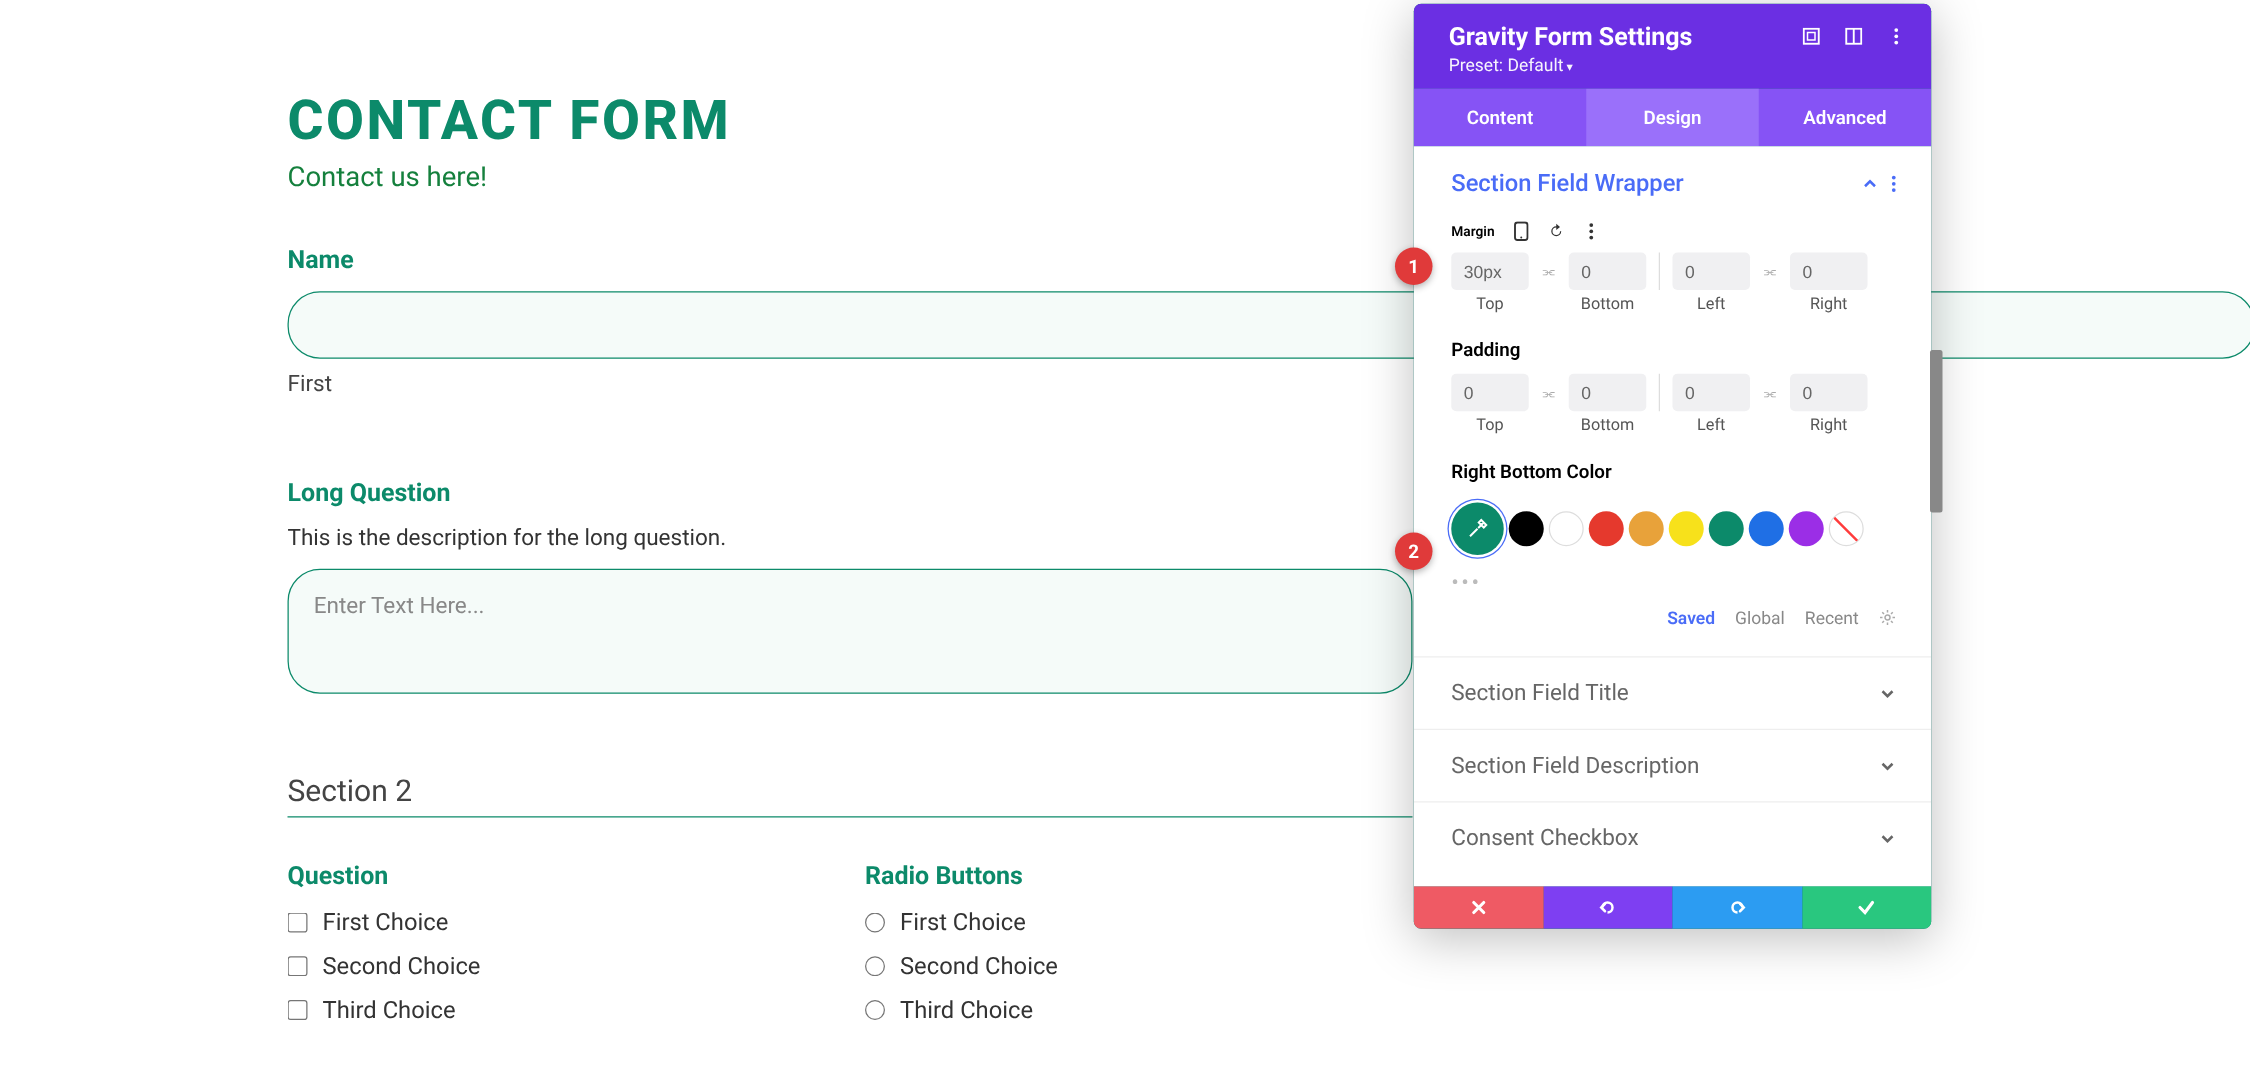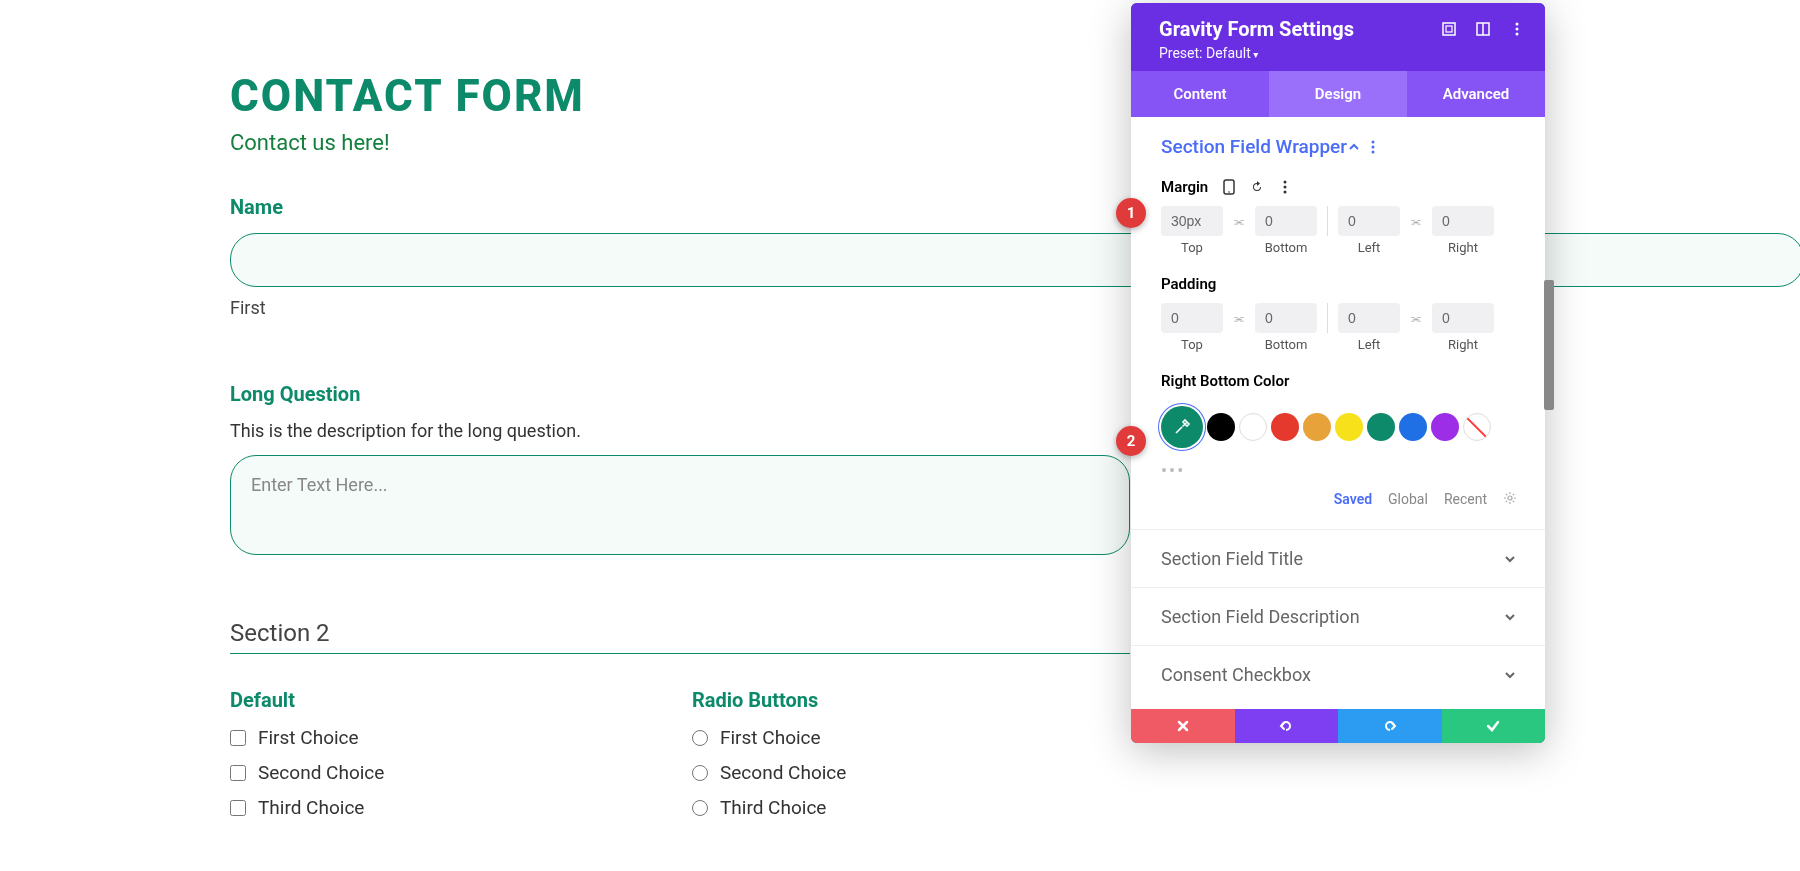--- a/index.html
+++ b/index.html
@@ -35,25 +35,25 @@
 .panel-icon { width: 16px; height: 16px; cursor: pointer; display: inline-flex; align-items: center; justify-content: center; color: #fff; }
 .preset { font-size: 14px; margin-top: 4px; opacity: 0.95; cursor: pointer; }
 .preset::after { content: " ▾"; font-size: 10px; }
 .panel-tabs { display: flex; background: #8653f5; }
 .panel-tab { flex: 1; text-align: center; padding: 14px 0; font-size: 15px; font-weight: 600; color: #fff; cursor: pointer; }
 .panel-tab.active { background: #9a70fa; }
 .panel-tab:first-child { background: #8653f5; }
 
 .panel-body { flex: 1; overflow-y: auto; padding: 0; background: #fff; position: relative; }
 .section-open { padding: 18px 28px 22px 30px; }
-.section-open-hdr { display: flex; justify-content: flex-start; align-items: center; margin-bottom: 20px; }
+.section-open-hdr { display: flex; justify-content: space-between; align-items: center; margin-bottom: 20px; }
 .section-open-title { color: #4a6cf7; font-size: 19px; font-weight: 500; }
 .section-open-icons { display: flex; gap: 10px; color: #4a6cf7; }
 
-.prop-label-row { display: flex; align-items: center; gap: 14px; font-size: 15px; font-weight: 600; margin-bottom: 10px; }
+.prop-label-row { display: flex; align-items: center; gap: 14px; font-size: 11px; font-weight: 600; margin-bottom: 10px; }
 .prop-label-row .mini-icon { width: 14px; height: 14px; display: inline-flex; align-items: center; justify-content: center; cursor: pointer; }
 
 .spacing-row { display: flex; align-items: center; gap: 8px; margin-bottom: 4px; position: relative; }
 .spacing-input { width: 62px; height: 30px; background: #f0f0f2; border: none; border-radius: 4px; padding: 0 10px; font-size: 14px; color: #666; }
 .spacing-link { font-size: 11px; color: #aaa; cursor: pointer; width: 16px; text-align: center; }
 .spacing-divider { width: 1px; height: 30px; background: #ddd; margin: 0 2px; }
 .spacing-sub-row { display: flex; gap: 8px; margin-bottom: 20px; }
 .spacing-sub { width: 62px; font-size: 13px; color: #555; text-align: center; }
 .spacing-sub-gap { width: 16px; }
 .spacing-sub-div { width: 1px; margin: 0 2px; }
@@ -116,21 +116,21 @@
   <div class="long-question">
     <div class="field-label">Long Question</div>
     <div class="field-desc">This is the description for the long question.</div>
     <textarea class="textarea" placeholder="Enter Text Here..." style=""></textarea>
   </div>
 
   <div class="section-2-title">Section 2</div>
 
   <div class="choice-row">
     <div class="choice-col">
-      <div class="field-label">Default</div>
+      <div class="field-label">Question</div>
       <label class="choice-item">
           <input type="checkbox" style="">
           <span>First Choice</span>
         </label>
       <label class="choice-item">
           <input type="checkbox" style="">
           <span>Second Choice</span>
         </label>
       <label class="choice-item">
           <input type="checkbox" style="">

